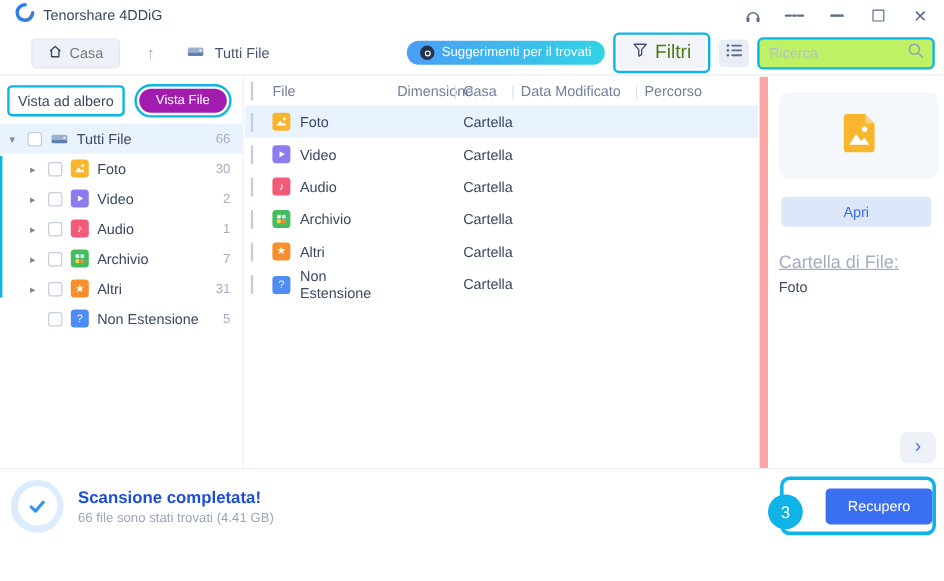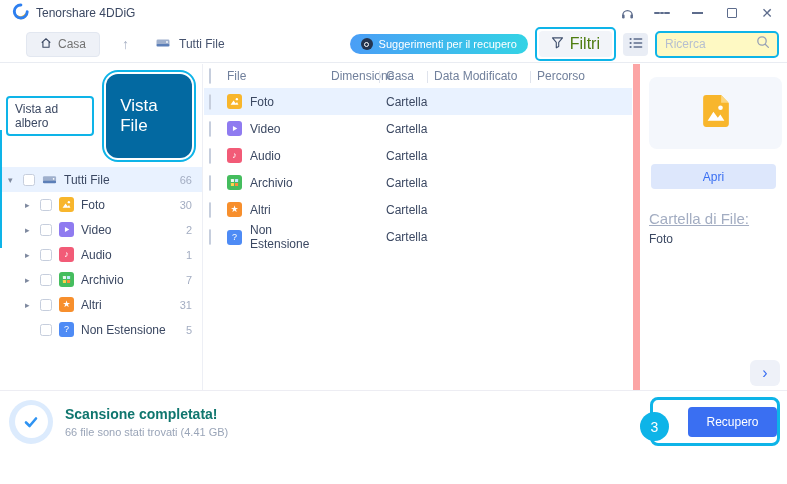--- a/index.html
+++ b/index.html
@@ -24,35 +24,35 @@
   .crumb { display:flex; align-items:center; gap:8px; margin-left:26px; font-size:12px; color:#46536e; }
   .tb-right { margin-left:auto; display:flex; align-items:center; gap:7px; }
   .sugg-btn { display:flex; align-items:center; gap:6px; border-radius:12px; padding:4px 11px; font-size:11px; color:#fff; cursor:pointer;
               background:linear-gradient(90deg,#4a9ef6,#33d3e5); }
   .sugg-dot { width:12px; height:12px; border-radius:50%; background:#24344f; display:flex; align-items:center; justify-content:center; }
   .sugg-dot i { width:5px; height:5px; border:1.4px solid #fff; border-radius:50%; display:block; }
   .ann { border:2px solid #0eb4e8; border-radius:5px; }
   .filters-wrap { padding:2px; }
   .filters-btn { display:flex; align-items:center; gap:6px; background:#f2f4f9; border-radius:4px; padding:4px 12px; font-size:16px; color:#4d7c0f; cursor:pointer; }
   .list-btn { width:25px; height:23px; background:#e9edf5; border-radius:4px; display:flex; align-items:center; justify-content:center; cursor:pointer; }
-  .search-wrap { display:flex; align-items:center; width:124px; height:27px; padding:0 7px 0 8px; background:#fef9c3;justify-content:flex-end; }
+  .search-wrap { display:flex; align-items:center; width:148px; height:27px; padding:0 7px 0 8px; background:#bef264;justify-content:flex-end; }
   .search-wrap input { border:none; outline:none; flex:1; font-size:12px; color:#3b4862; font-family:"Liberation Sans",sans-serif; min-width:0; background:transparent; }
   .search-wrap input::placeholder { color:#b6bfd0; }
 
   
   .sidebar { position:absolute; top:64px; left:0; width:203px; bottom:94px; border-right:1px solid #edeff5; }
   .dtable  { position:absolute; top:64px; left:204px; width:428px; bottom:94px; }
   .rpanel  { position:absolute; top:64px; right:0; width:154px; bottom:94px; border-left:7px solid #fca5a5; }
   .tree-annline { position:absolute; left:0; top:130px; width:2px; height:118px; background:#0eb4e8; }
 
   
   .tabs { display:flex; align-items:center; gap:8px; padding:6px 6px 5px 6px; }
   .tab-plain { padding:4px 7px; font-size:12px; color:#3b4862; cursor:pointer; border-radius:4px; }
   .tab-pill-wrap { border-radius:16px; padding:2px; }
-  .tab-pill { background:#0369a1; color:#fff; font-size:17px; border-radius:12px; padding:22px 14px; cursor:pointer; }
+  .tab-pill { background:#a21caf; color:#fff; font-size:11px; border-radius:12px; padding:4px 14px; cursor:pointer; }
   .trow { display:flex; align-items:center; height:25px; padding:0 10px 0 8px; font-size:12px; color:#3b4862; cursor:pointer; }
   .trow.sel { background:#e9f2ff; }
   .trow.child { padding-left:25px; }
   .caret { width:15px; font-size:9px; color:#7d889e; flex:0 0 auto; }
   .cb { width:12px; height:12px; border:1px solid #c6cedd; border-radius:2.5px; background:#fff; flex:0 0 auto; cursor:pointer; }
   .trow .cb { margin-right:7px; }
   .fi { width:15px; height:15px; border-radius:3px; display:flex; align-items:center; justify-content:center; flex:0 0 auto; margin-right:7px;
         color:#fff; font-size:9px; line-height:1; }
   .fi svg { display:block; }
   .fi-photo { background:#f8b62c; } .fi-video { background:#8f7bf0; } .fi-audio { background:#f25b77; }
@@ -79,21 +79,21 @@
   .meta .lab { font-size:15px; color:#a3adc2;text-decoration:underline; }
   .meta .val { font-size:12px; color:#3b4862; margin-top:5px; }
   .next-btn { position:absolute; right:7px; bottom:4px; width:30px; height:26px; background:#eef1f8; border-radius:6px;
               display:flex; align-items:center; justify-content:center; color:#3a6ff2; font-size:16px; cursor:pointer; }
 
   
   .statusbar { position:absolute; top:390px; left:0; right:0; height:62px; border-top:1px solid #ededf3; display:flex; align-items:center; padding-left:9px; }
   .scan-ic { width:44px; height:44px; border-radius:50%; background:#dcebfd; display:flex; align-items:center; justify-content:center; }
   .scan-ic .inner { width:33px; height:33px; border-radius:50%; background:#fff; display:flex; align-items:center; justify-content:center; }
   .scan-txt { margin-left:12px; }
-  .scan-title { font-size:14px; font-weight:bold; color:#0f766e; }
+  .scan-title { font-size:14px; font-weight:bold; color:#1d4ed8; }
   .scan-sub { font-size:11px; color:#9aa5b8; margin-top:4px; }
 
   .rec-box { position:absolute; left:650px; top:397px; width:130px; height:49px; border:3px solid #0eb4e8; border-radius:8px; }
   .rec-circle { position:absolute; left:640px; top:412px; width:29px; height:29px; border-radius:50%; background:#0eb4e8; color:#fff;
                 font-size:14px; display:flex; align-items:center; justify-content:center; }
   .rec-btn { position:absolute; left:688px; top:407px; width:89px; height:30px; background:#3a6ff2; color:#fff; font-size:12px;
              border-radius:4px; display:flex; align-items:center; justify-content:center; cursor:pointer; }
 </style>
 </head>
 <body>
@@ -149,21 +149,21 @@
           <circle cx="12" cy="6" r="0.9" fill="#fff"></circle>
         </svg>
       </span>
       <span>Tutti File</span>
     </div>
     <div class="tb-right">
       <div class="sugg-btn">
         <span class="sugg-dot">
             <i></i>
           </span>
-        <span>Suggerimenti per il recupero</span>
+        <span>Suggerimenti per il trovati</span>
       </div>
       <div class="ann filters-wrap">
         <div class="filters-btn">
           <span>
             <svg width="13" height="13" viewBox="0 0 14 14">
                 <path d="M1.6 2 h10.8 l-4.1 4.9 v4.4 l-2.6 1.4 v-5.8 Z" stroke="#41506e" stroke-width="1.2" fill="none" stroke-linejoin="round"></path>
               </svg>
           </span>
           <span>Filtri</span>
         </div>

